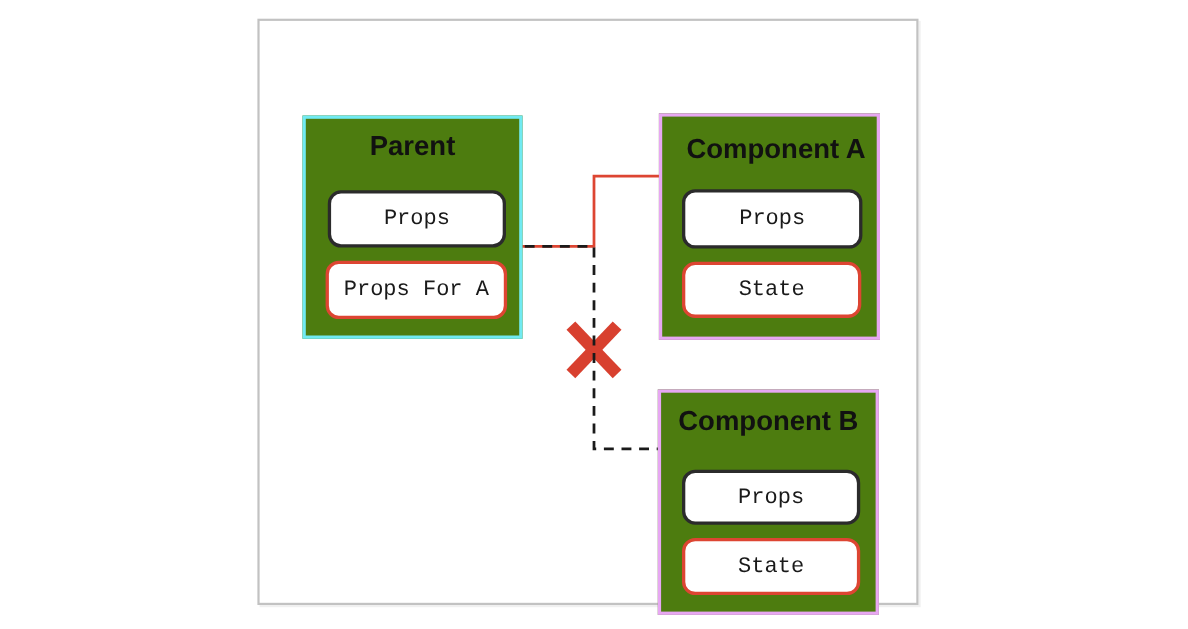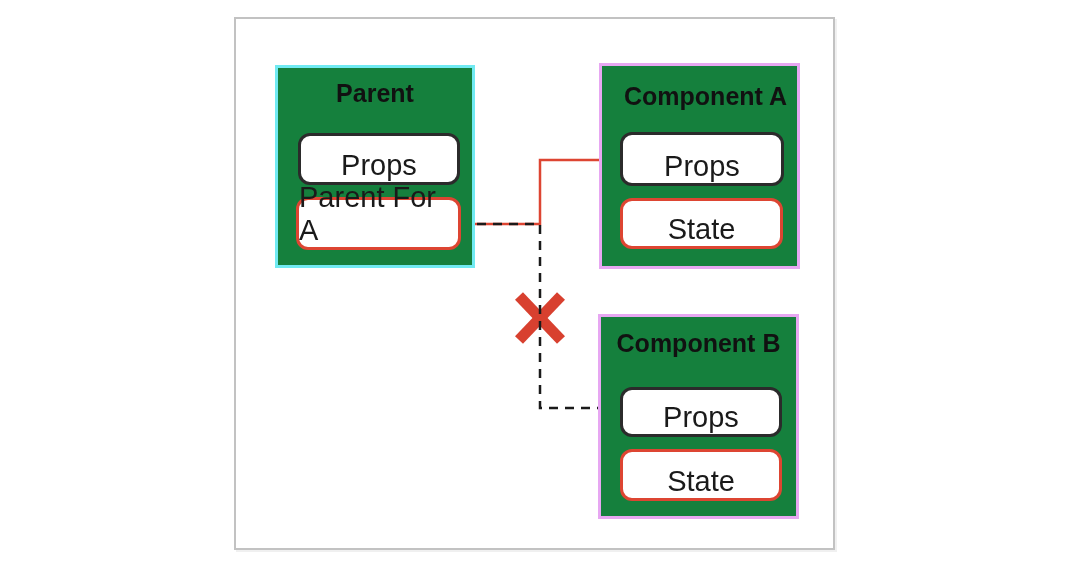--- a/index.html
+++ b/index.html
@@ -28,22 +28,23 @@
   }
   .overlay {
     position: absolute;
     left: 0;
     top: 0;
     width: 100%;
     height: 100%;
   }
   .group {
     position: absolute;
-    background: #15803d;
+    background: #4d7c0f;
     box-sizing: border-box;
+    margin-top: 40px;
   }
   .group-parent {
     left: 39px; top: 46px;
     width: 200px; height: 203px;
     border: 3px solid #70eaf2;
   }
   .group-comp-a {
     left: 363px; top: 44px;
     width: 201px; height: 206px;
     border: 3px solid #e7a7f2;
@@ -62,24 +63,25 @@
   }
   .group-parent .group-title { margin-top: 11px; }
   .group-comp-a .group-title { margin-top: 16px; padding-left: 12px; }
   .group-comp-b .group-title { margin-top: 12px; }
   .item {
     position: absolute;
     box-sizing: border-box;
     background: #ffffff;
     border-radius: 12px;
     display: flex;
-    align-items: flex-end;
+    align-items: center;
     justify-content: center;
-    font-size: 29px;
+    font-size: 20px;
     color: #1a1a1a;
+    font-family: Liberation Mono, monospace;
   }
   .item-dark { border: 3px solid #2b2b2b; }
   .item-red  { border: 3.5px solid #dd4532; }
 
   .parent-props { left: 20px; top: 65px;  width: 162px; height: 52px; }
   .parent-state { left: 18px; top: 129px; width: 165px; height: 53px; }
   .a-props      { left: 18px; top: 66px;  width: 164px; height: 54px; }
   .a-state      { left: 18px; top: 132px; width: 163px; height: 51px; }
   .b-props      { left: 19px; top: 70px;  width: 162px; height: 50px; }
   .b-state      { left: 19px; top: 132px; width: 162px; height: 52px; }
@@ -103,21 +105,21 @@
       <path d="M 225 205 H 304 V 389 H 371" fill="none" stroke-width="2.5" stroke-dasharray="9 7" stroke="#1A1A1A"></path>
       <polygon points="371,383.5 383,389 371,394.5" fill="#1A1A1A"></polygon>
     </svg>
 
     <div class="group group-parent">
       <div class="group-title">Parent</div>
       <div class="item item-dark parent-props">
         <span>Props</span>
       </div>
       <div class="item item-red parent-state">
-        <span>Parent For A</span>
+        <span>Props For A</span>
       </div>
     </div>
 
     <div class="group group-comp-a">
       <div class="group-title">Component A</div>
       <div class="item item-dark a-props">
         <span>Props</span>
       </div>
       <div class="item item-red a-state">
         <span>State</span>

